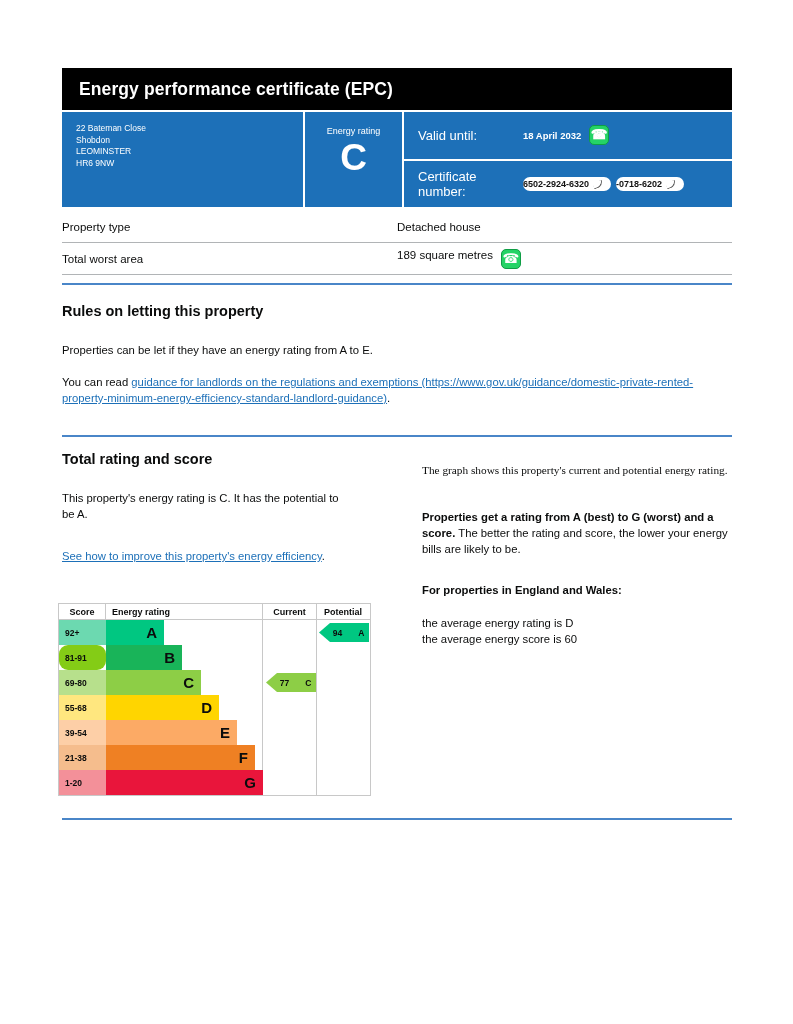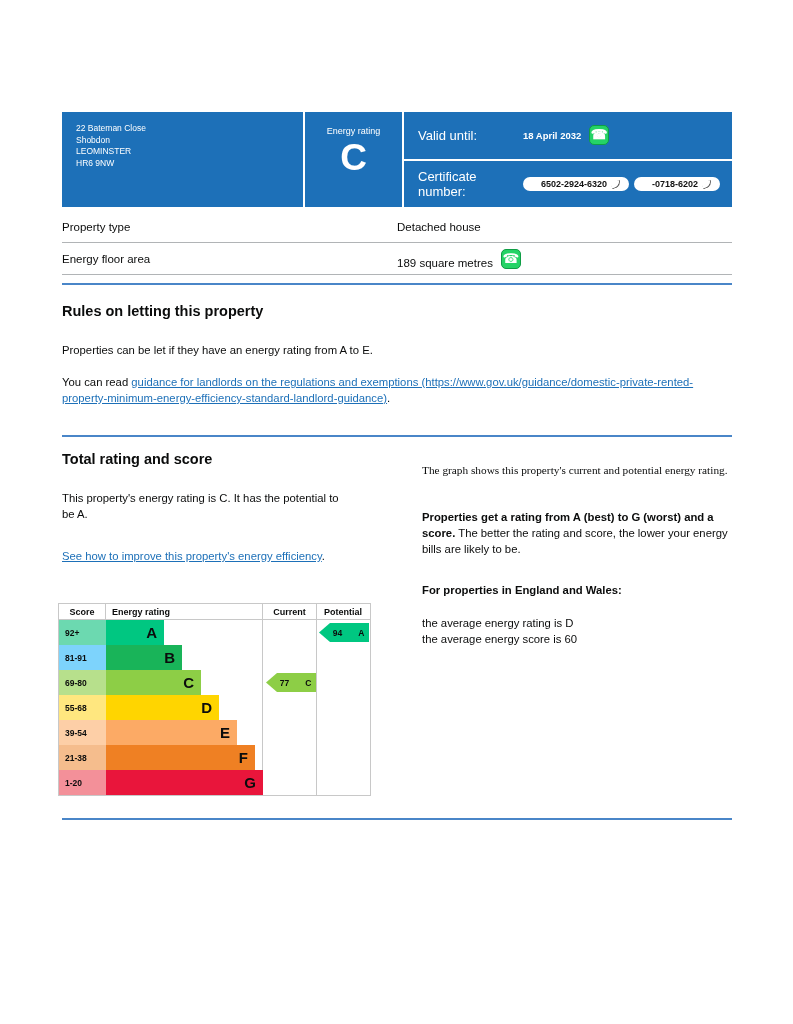--- a/index.html
+++ b/index.html
@@ -106,21 +106,21 @@
     align-items: center;
   }
   .cert-pill {
     display: inline-flex;
     align-items: center;
     background: #ffffff;
     color: #111111;
     font-size: 9px;
     font-weight: bold;
     border-radius: 9px;
-    padding: 2px 7px 2px 18px;
+    padding: 2px 7px 2px 0;
     margin-right: 5px;
     white-space: nowrap;
   }
   .cert-pill .swoosh {
     display: inline-block;
     width: 11px; height: 9px;
     margin-left: 4px;
     position: relative;
   }
   .cert-pill .swoosh::after {
@@ -166,21 +166,21 @@
     width: 670px;
   }
   .detail-row {
     display: flex;
     align-items: center;
     height: 31px;
     border-bottom: 1px solid #b1b4b6;
     font-size: 11.5px;
   }
   .detail-key { width: 335px; }
-  .detail-val { display: flex; align-items: flex-end; }
+  .detail-val { display: flex; align-items: flex-start; }
 
   .rule-blue {
     position: absolute;
     left: 62px;
     width: 670px;
     height: 2px;
     background: #4a86c8;
   }
 
   
@@ -284,20 +284,23 @@
   }
   .arrow .score-num { margin-right: 16px; }
   .arrow.in-cur { right: 0px; width: 50px; }
   .arrow.in-pot { right: 0px; width: 50px; }
 </style>
 </head>
 <body>
 
 <div class="page">
 
+  <div class="banner">
+    <div class="banner-title">Energy performance certificate (EPC)</div>
+  </div>
 
   <div class="blue-panel">
 
     <div class="bp-address">
       <div>22 Bateman Close</div>
       <div>Shobdon</div>
       <div>LEOMINSTER</div>
       <div>HR6 9NW</div>
     </div>
 
@@ -331,21 +334,21 @@
   </div>
 
   <div class="detail" style="top:211px;">
     <div class="detail-row">
       <div class="detail-key">Property type</div>
       <div class="detail-val">
         <span>Detached house</span>
       </div>
     </div>
     <div class="detail-row">
-      <div class="detail-key">Energy floor area</div>
+      <div class="detail-key">Total worst area</div>
       <div class="detail-val">
         <span>189 square metres</span>
         <span class="phone-icon big"></span>
       </div>
     </div>
   </div>
 
   <div class="rule-blue" style="top:283px;"></div>
 
   <div class="h2" style="left:62px; top:303px;">Rules on letting this property</div>
@@ -385,21 +388,21 @@
           </div>
           <div class="cell-cur"></div>
           <div class="cell-pot">
             <div class="arrow in-pot" style="background: rgb(0, 199, 129);">
               <span class="score-num">94</span>
               <span>A</span>
             </div>
           </div>
         </div>
         <div class="epc-row">
-          <div class="cell-score" style="background: #7dd3fc;">81-91</div>
+          <div class="cell-score" style="background: #84cc16; border-radius: 9px;">81-91</div>
           <div class="cell-rating">
             <div class="bar" style="width: 76px; background: rgb(25, 180, 89);">B</div>
           </div>
           <div class="cell-cur"></div>
           <div class="cell-pot"></div>
         </div>
         <div class="epc-row">
           <div class="cell-score" style="background: rgb(183, 224, 140);">69-80</div>
           <div class="cell-rating">
             <div class="bar" style="width: 95px; background: rgb(141, 206, 70);">C</div>

